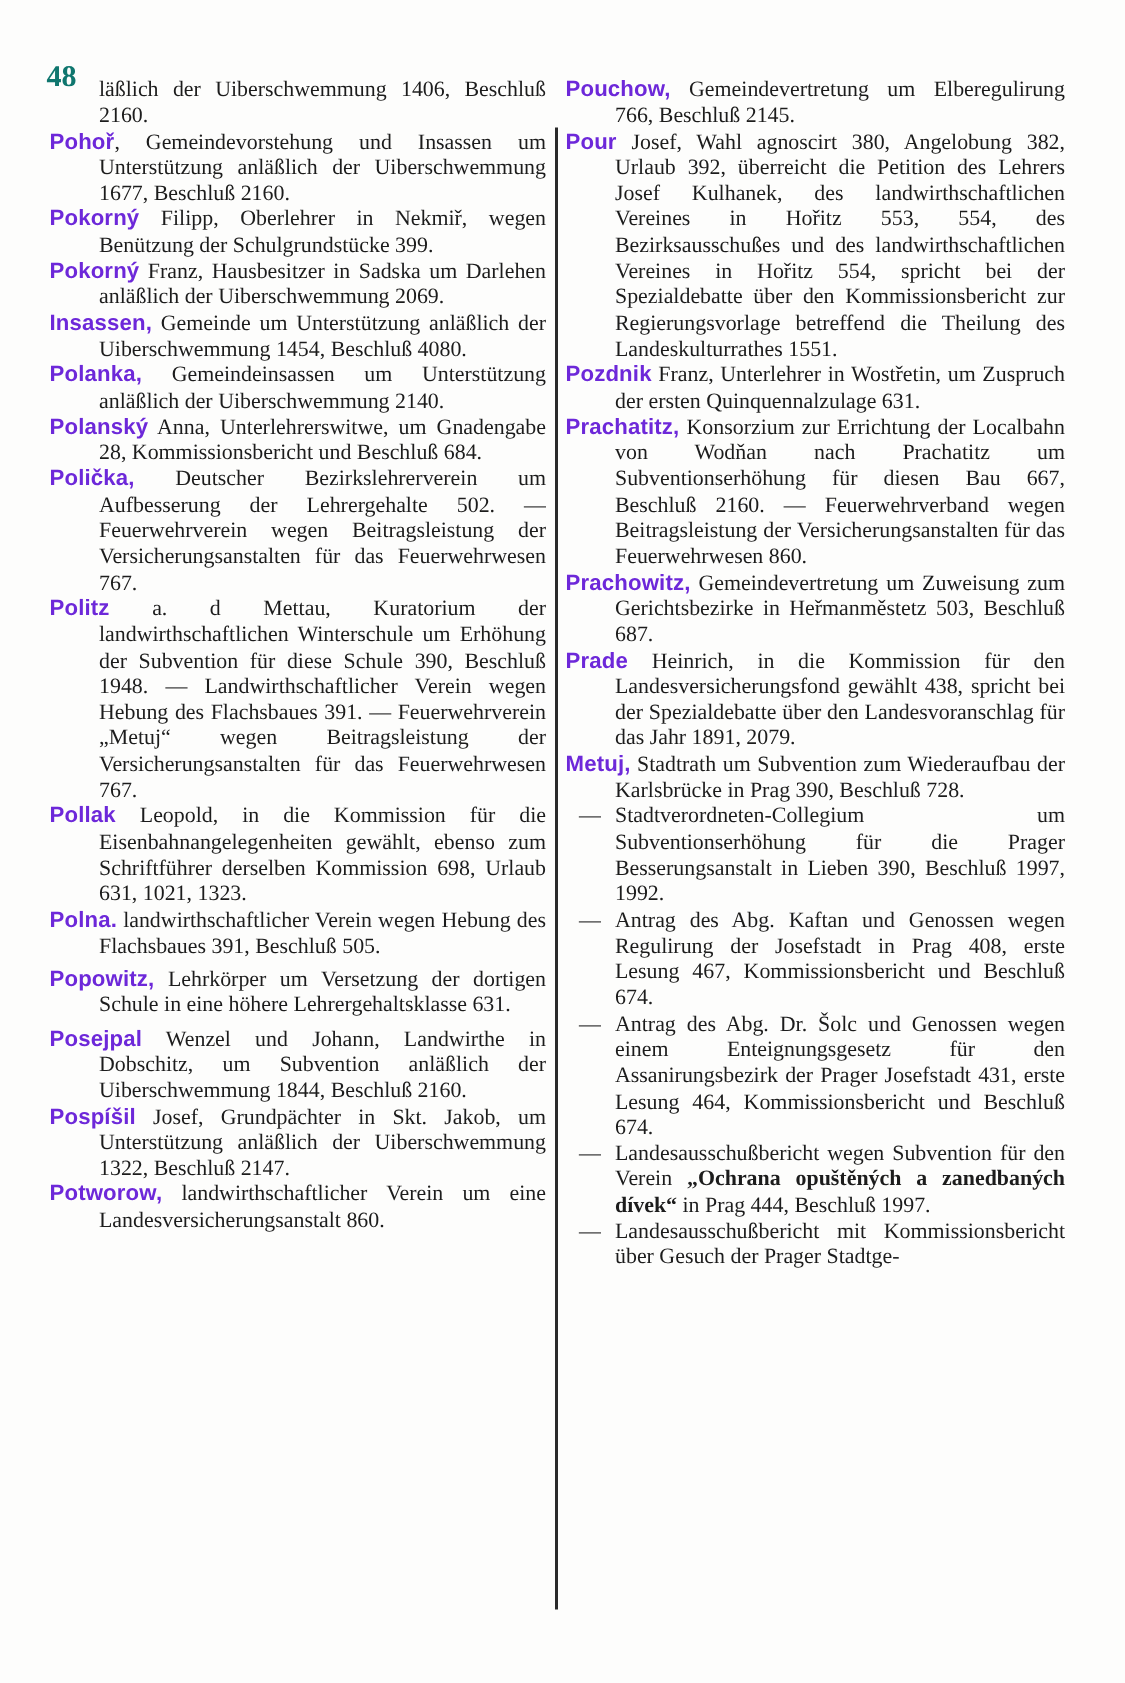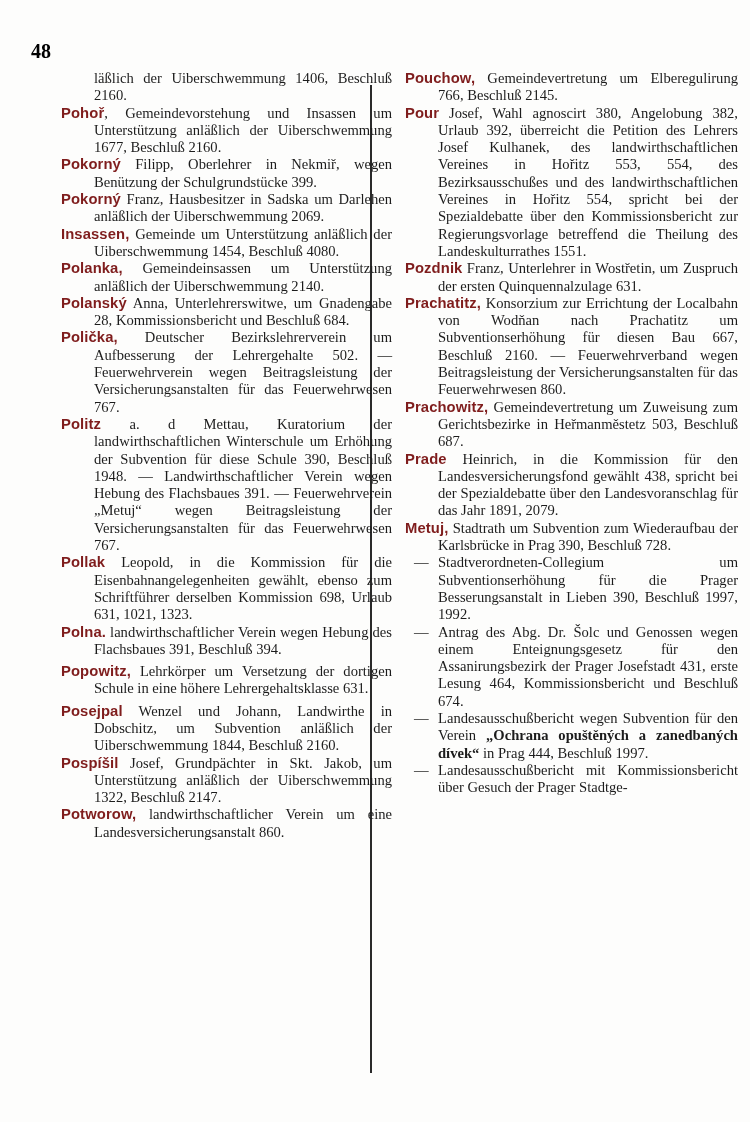--- a/index.html
+++ b/index.html
@@ -6,47 +6,46 @@
   body {
     width: 750px; height: 1122px; overflow: hidden;
     background: #fdfdfc;
     color: #1a1a1a;
     position: relative;
     font-family: "DejaVu Serif", serif;
   }
   .page-number {
     position: absolute; left: 31px; top: 40px;
     font-family: "Liberation Serif", serif;
-    font-size: 20px; font-weight: bold; color: #000000;
+    font-size: 20px; font-weight: bold; color: #0f766e;
   }
   .column {
-    position: absolute; top: 70px;
+    position: absolute; top: 52px;
     font-family: "Liberation Serif", serif;
     font-size: 14.6px; line-height: 17.3px;
     text-align: justify;
     color: #1c1c1c;
-    margin-left: 28px;
   }
   .col-left { left: 33px; width: 331px; }
   .col-right { left: 377px; width: 333px; }
   .divider {
     position: absolute; left: 370px; top: 85px; width: 2px; height: 988px;
     background: #2a2a2a;
   }
   .entry {
     padding-left: 33px; text-indent: -33px;
     margin: 0 0 0 0;
   }
   .entry.cont { text-indent: 0; }
   .entry.sub { padding-left: 33px; text-indent: -24px; }
   .gap { margin-top: 5px; }
   .head {
     font-family: "Liberation Sans", sans-serif;
     font-weight: bold; font-size: 14.8px; letter-spacing: 0.1px;
-    color: #7f1d1d;
+    color: #6d28d9;
   }
   .dash { display: inline-block; width: 24px; text-indent: 0; }
   .latin-bold { font-family: "Liberation Serif", serif; font-weight: bold; }
 </style>
 </head>
 <body>
 
 <div class="page-number">48</div>
 
 <div class="divider"></div>
@@ -76,21 +75,21 @@
   <p class="entry">
     <span class="head">Polička,</span><span> Deutscher Bezirkslehrerverein um Aufbesserung der Lehrergehalte 502. — Feuerwehrverein wegen Beitragsleistung der Versicherungsanstalten für das Feuerwehrwesen 767.</span>
   </p>
   <p class="entry">
     <span class="head">Politz</span><span> a. d Mettau, Kuratorium der landwirthschaftlichen Winterschule um Erhöhung der Subvention für diese Schule 390, Beschluß 1948. — Landwirthschaftlicher Verein wegen Hebung des Flachsbaues 391. — Feuerwehrverein „Metuj“ wegen Beitragsleistung der Versicherungsanstalten für das Feuerwehrwesen 767.</span>
   </p>
   <p class="entry">
     <span class="head">Pollak</span><span> Leopold, in die Kommission für die Eisenbahnangelegenheiten gewählt, ebenso zum Schriftführer derselben Kommission 698, Urlaub 631, 1021, 1323.</span>
   </p>
   <p class="entry">
-    <span class="head">Polna.</span><span> landwirthschaftlicher Verein wegen Hebung des Flachsbaues 391, Beschluß 394.</span>
+    <span class="head">Polna.</span><span> landwirthschaftlicher Verein wegen Hebung des Flachsbaues 391, Beschluß 505.</span>
   </p>
   <p class="entry gap">
     <span class="head">Popowitz,</span><span> Lehrkörper um Versetzung der dortigen Schule in eine höhere Lehrergehaltsklasse 631.</span>
   </p>
   <p class="entry gap">
     <span class="head">Posejpal</span><span> Wenzel und Johann, Landwirthe in Dobschitz, um Subvention anläßlich der Uiberschwemmung 1844, Beschluß 2160.</span>
   </p>
   <p class="entry">
     <span class="head">Pospíšil</span><span> Josef, Grundpächter in Skt. Jakob, um Unterstützung anläßlich der Uiberschwemmung 1322, Beschluß 2147.</span>
   </p>
@@ -119,20 +118,23 @@
     <span class="head">Prade</span><span> Heinrich, in die Kommission für den Landesversicherungsfond gewählt 438, spricht bei der Spezialdebatte über den Landesvoranschlag für das Jahr 1891, 2079.</span>
   </p>
   <p class="entry">
     <span class="head">Metuj,</span><span> Stadtrath um Subvention zum Wiederaufbau der Karlsbrücke in Prag 390, Beschluß 728.</span>
   </p>
 
   <p class="entry sub">
     <span class="dash">—</span><span>Stadtverordneten-Collegium um Subventionserhöhung für die Prager Besserungsanstalt in Lieben 390, Beschluß 1997, 1992.</span>
   </p>
   <p class="entry sub">
+    <span class="dash">—</span><span>Antrag des Abg. Kaftan und Genossen wegen Regulirung der Josefstadt in Prag 408, erste Lesung 467, Kommissionsbericht und Beschluß 674.</span>
+  </p>
+  <p class="entry sub">
     <span class="dash">—</span><span>Antrag des Abg. Dr. Šolc und Genossen wegen einem Enteignungsgesetz für den Assanirungsbezirk der Prager Josefstadt 431, erste Lesung 464, Kommissionsbericht und Beschluß 674.</span>
   </p>
   <p class="entry sub">
     <span class="dash">—</span><span>Landesausschußbericht wegen Subvention für den Verein </span><span class="latin-bold">„Ochrana opuštěných a zanedbaných dívek“</span><span> in Prag 444, Beschluß 1997.</span>
   </p>
   <p class="entry sub">
     <span class="dash">—</span><span>Landesausschußbericht mit Kommissionsbericht über Gesuch der Prager Stadtge-</span>
   </p>
 </div>
 

